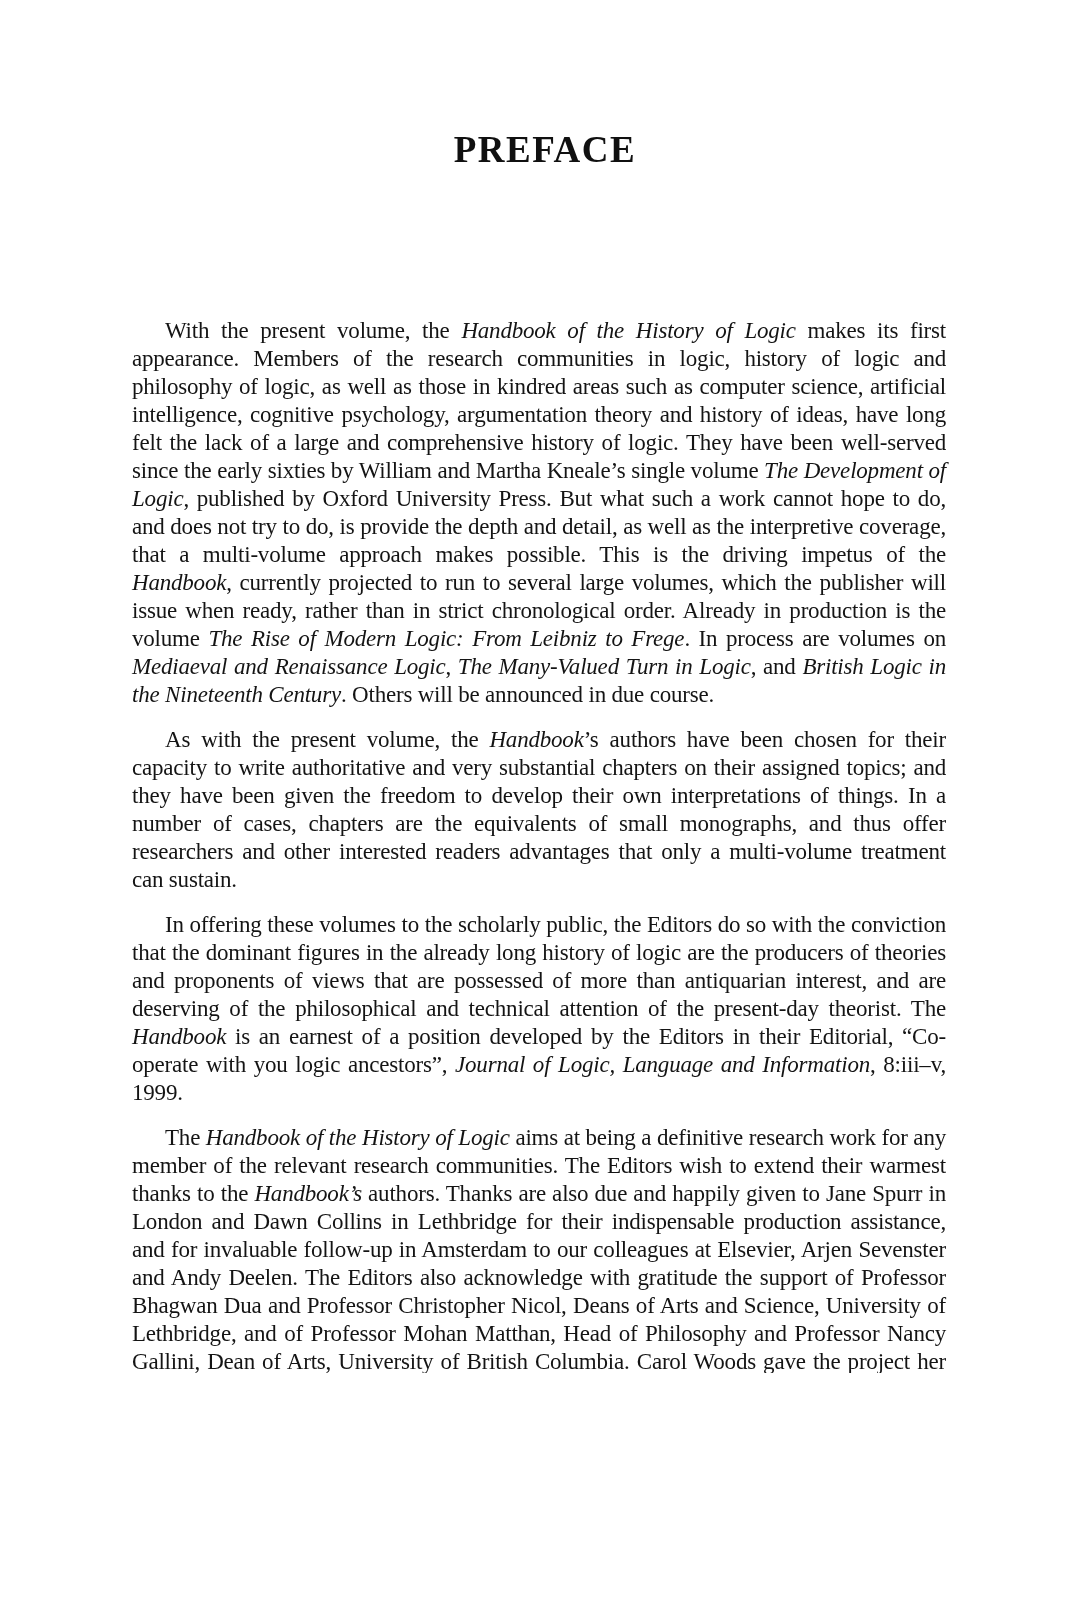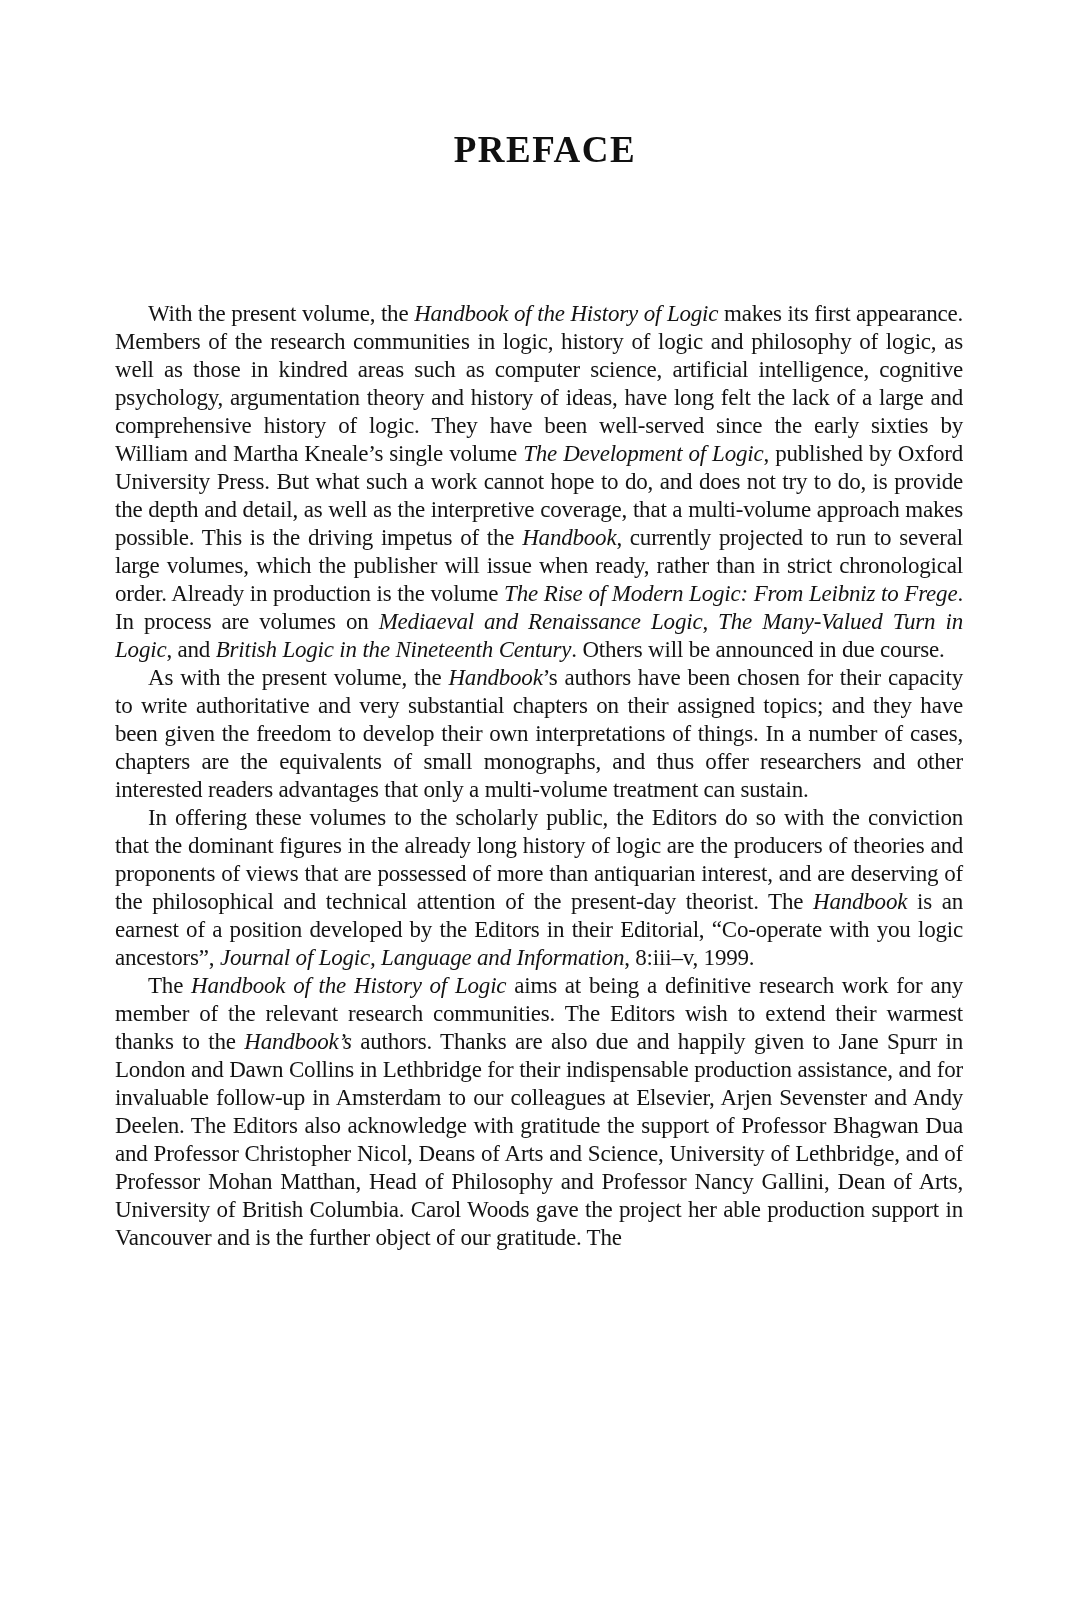--- a/index.html
+++ b/index.html
@@ -36,21 +36,21 @@
     font-family: "Liberation Serif", "DejaVu Serif", serif;
     font-size: 23px;
     line-height: 28px;
     letter-spacing: -0.2px;
     text-align: justify;
     hyphens: auto;
     -webkit-hyphens: auto;
     color: #141414;
   }
   .body-text p {
-    margin: 0;
+    margin: 17px;
     text-indent: 33px;
   }
   .body-text em {
     font-style: italic;
   }
 </style>
 </head>
 <body>
 
 <div class="page" style="background: rgb(255, 255, 255); color: rgb(20, 20, 20);">

